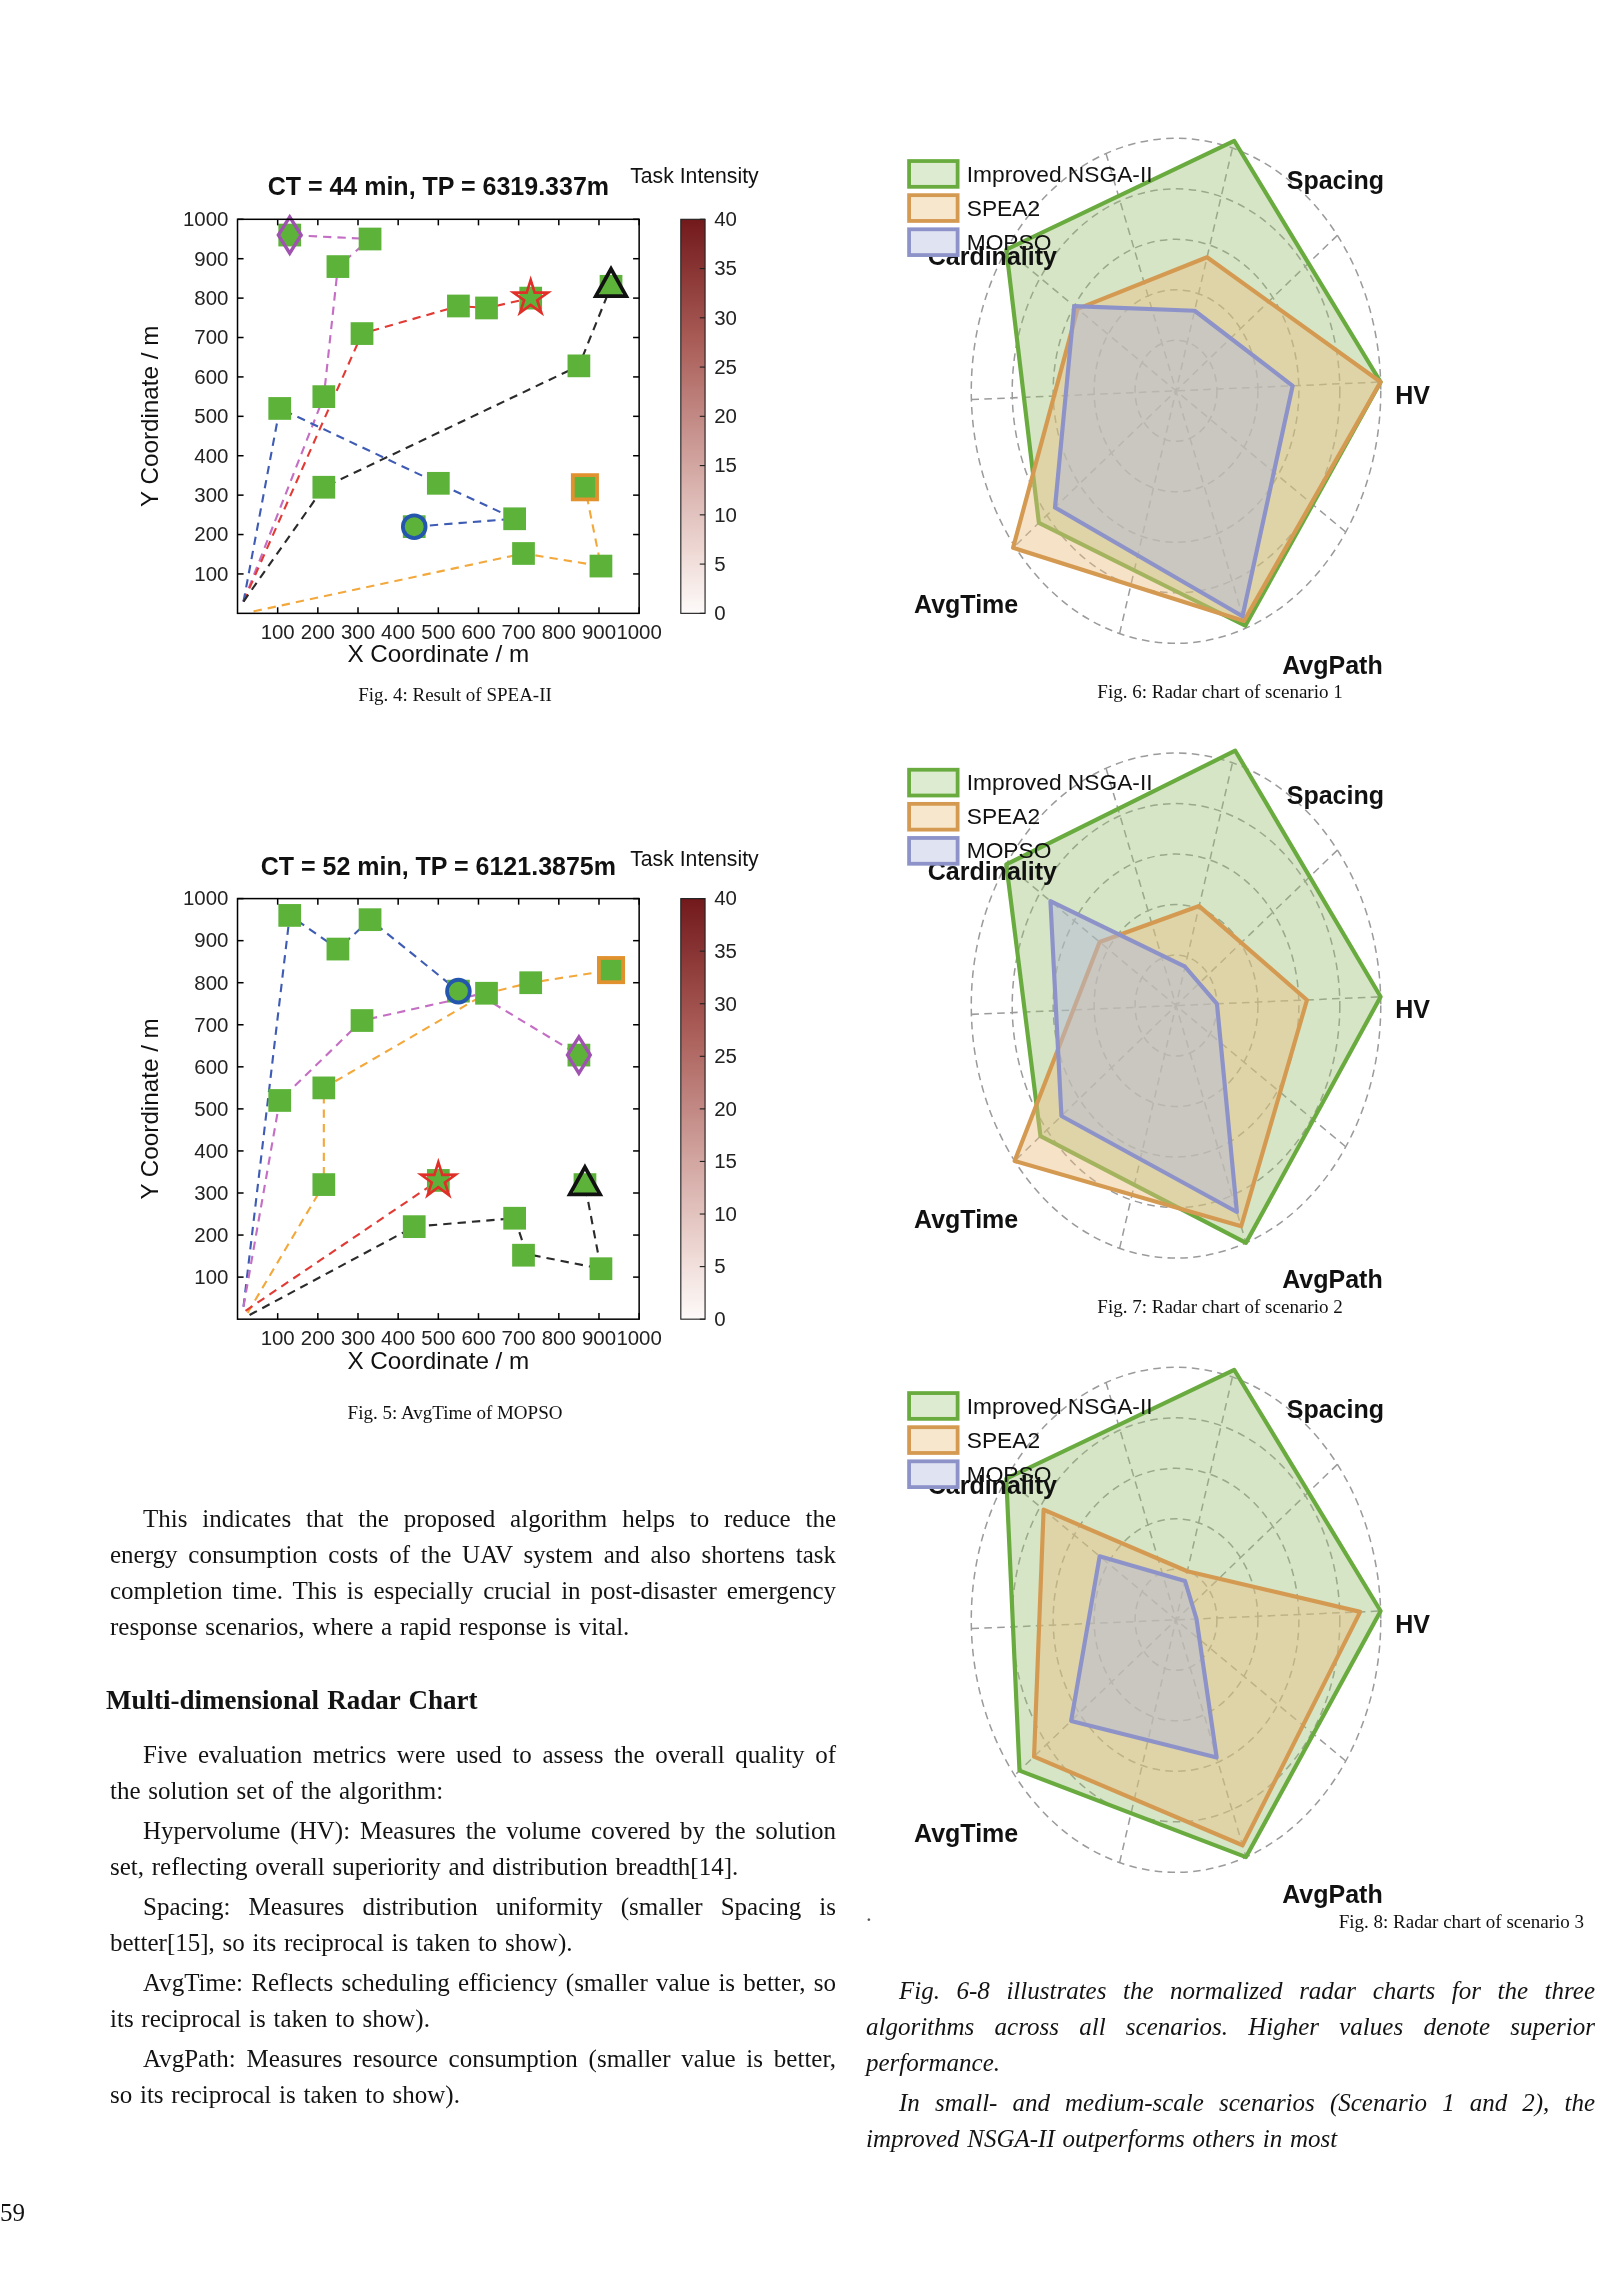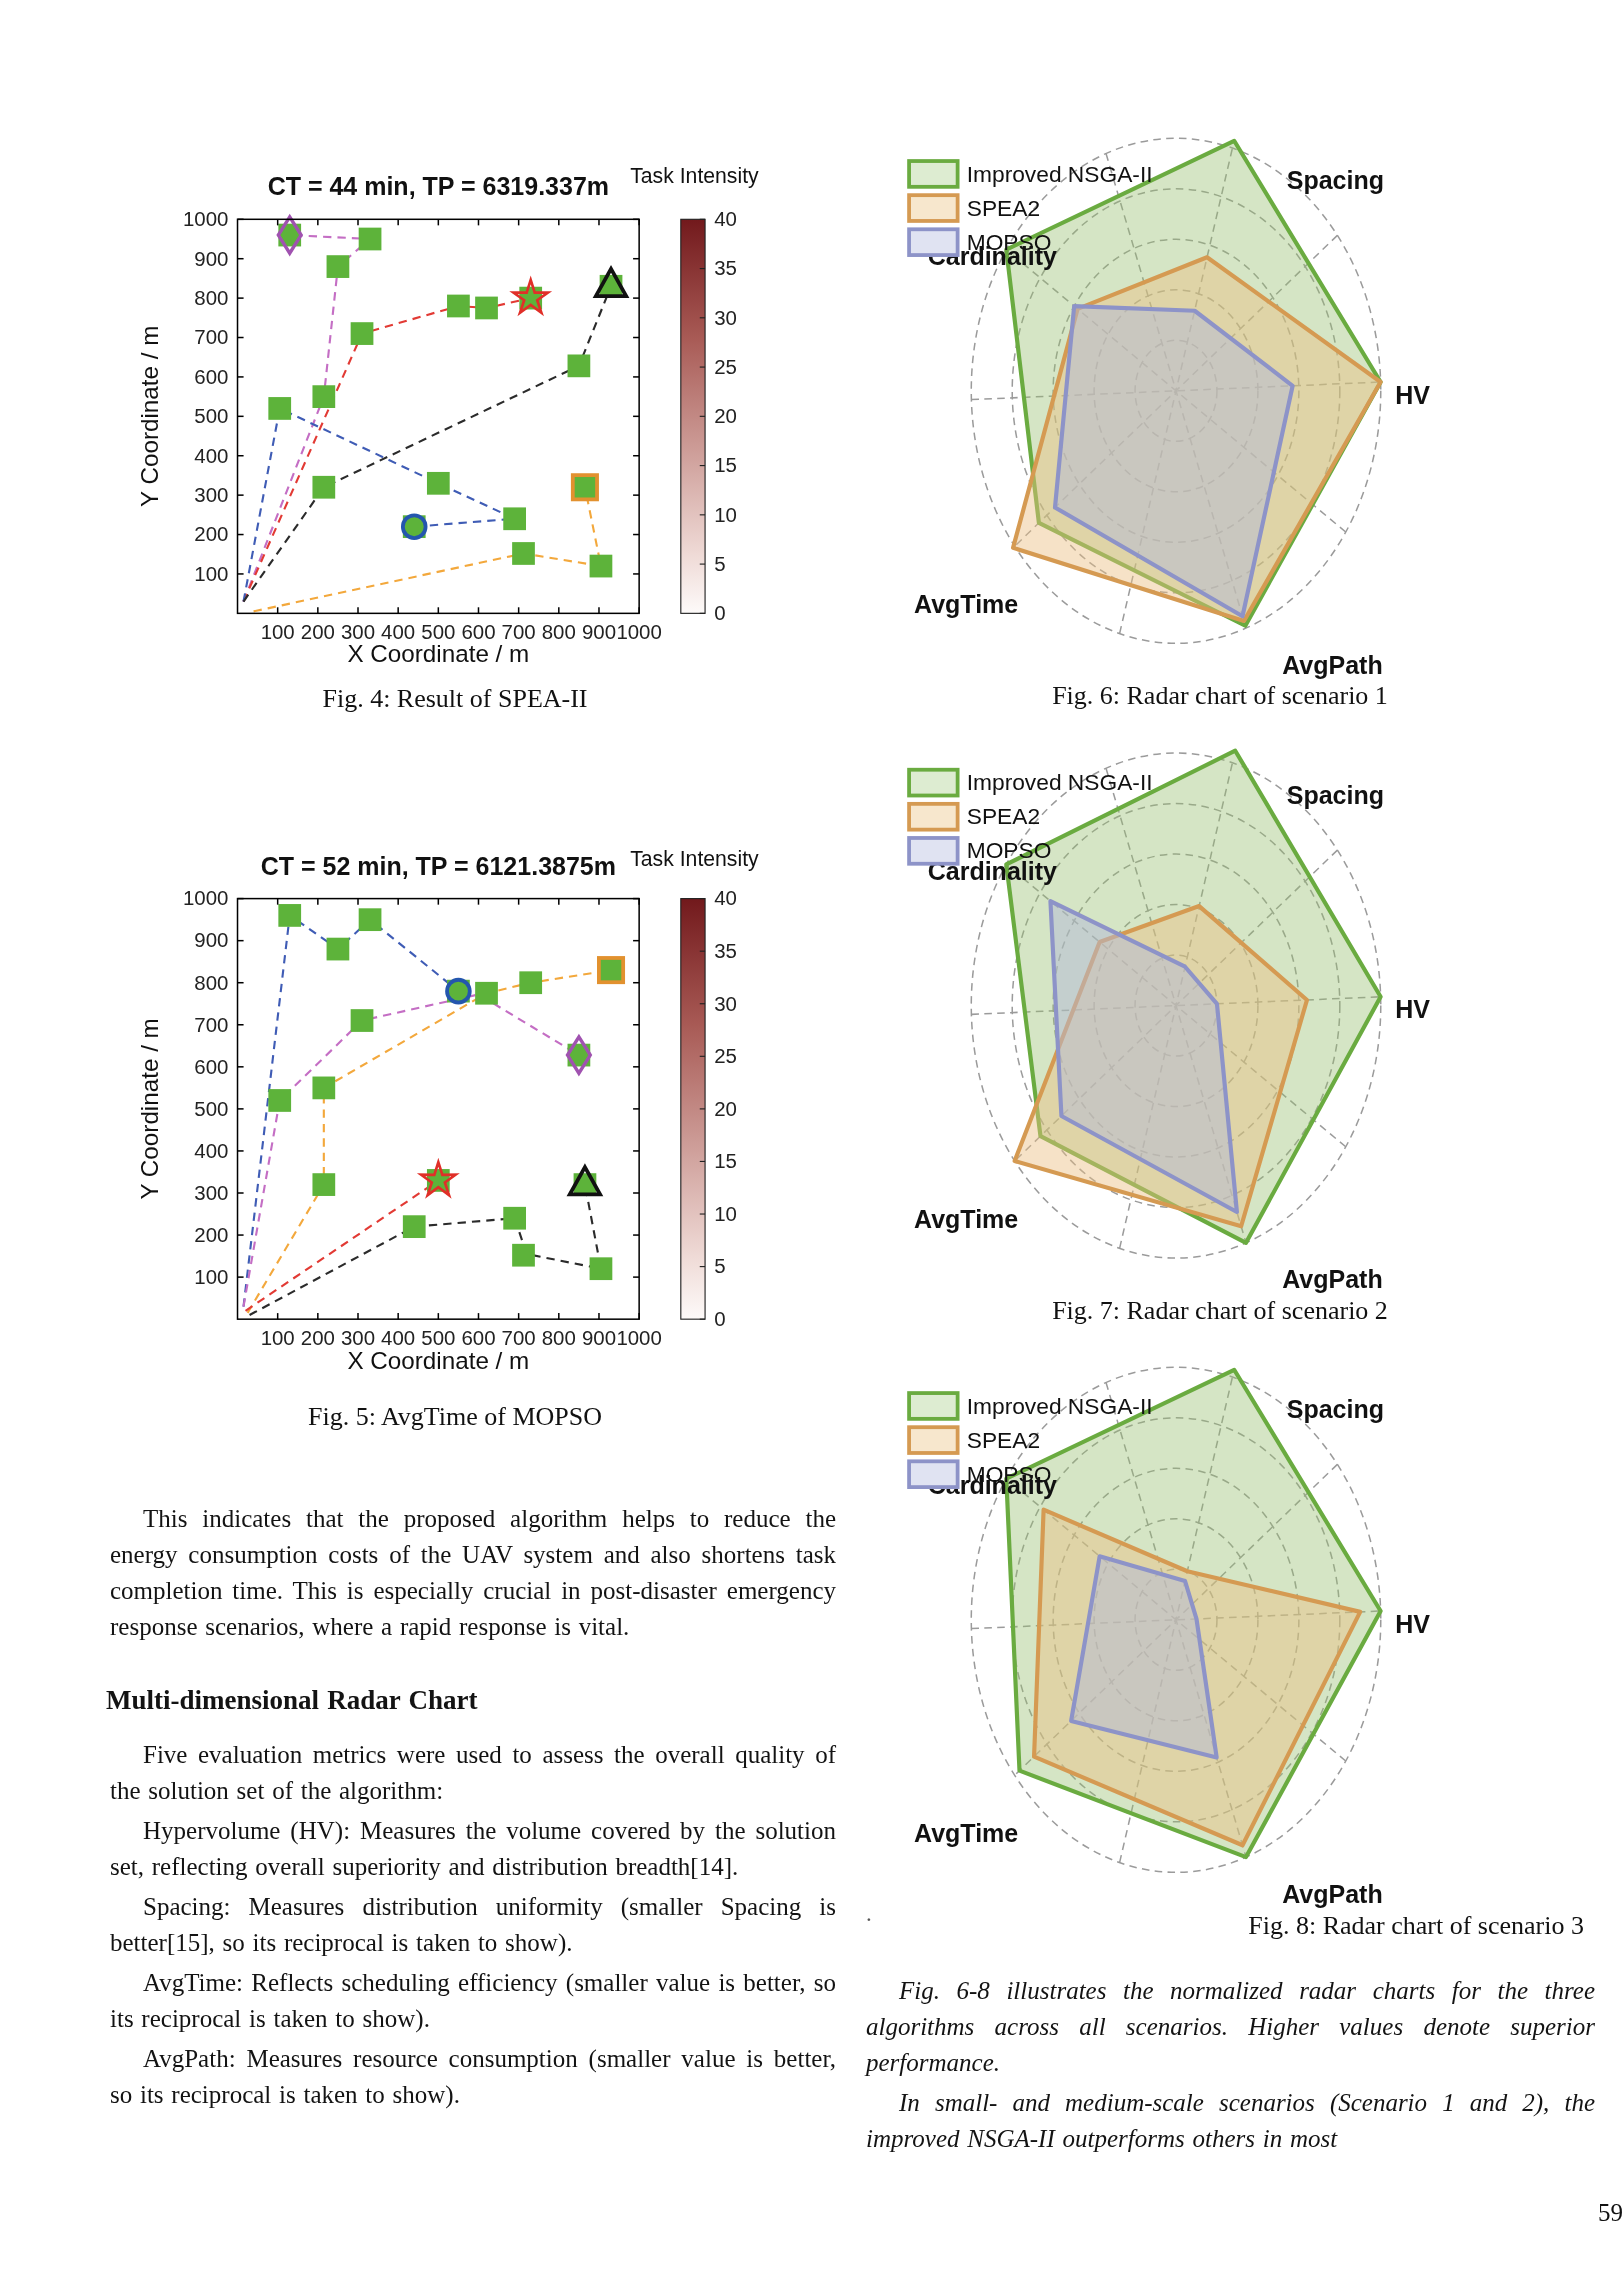--- a/index.html
+++ b/index.html
@@ -1,25 +1,25 @@
 <!DOCTYPE html>
 <html style="font-size:12px"><head>
 <meta charset="utf-8">
 <style>
   html,body{margin:0;padding:0;background:#ffffff;}
   #page{position:relative;width:1623px;height:2295px;background:#ffffff;overflow:hidden;
         font-family:"Liberation Serif", serif;color:#111;padding-left:28px;}
   .fig-svg{position:absolute;}
-  .fig-caption{position:absolute;text-align:center;font-size:26px;color:#111;
+  .fig-caption{position:absolute;text-align:center;font-size:19px;color:#111;
                font-family:"Liberation Serif", serif;}
   .textcol{position:absolute;text-align:justify;font-size:25px;line-height:36px;
            word-spacing:1.5px;color:#131313;}
   .textcol p{margin:4px;text-indent:33px;}
   .textcol h2{font-size:27px;line-height:33px;margin:39px 0 19.7px 0;font-weight:bold;}
-  #page-number{position:absolute;left:0;top:2199px;width:1623px;text-align:right;
+  #page-number{position:absolute;left:0;top:2199px;width:1623px;text-align:left;
                font-size:25px;font-family:Liberation Serif, serif;}
   #stray-mark{position:absolute;left:866px;top:1901px;font-size:23px;color:#555;}
 </style>
 </head>
 <body>
 
 <div id="page">
 
   <svg id="fig4-svg" class="fig-svg" style="left:114px;top:163px;" width="682" height="565" viewBox="0 0 900 745">
       <defs>

